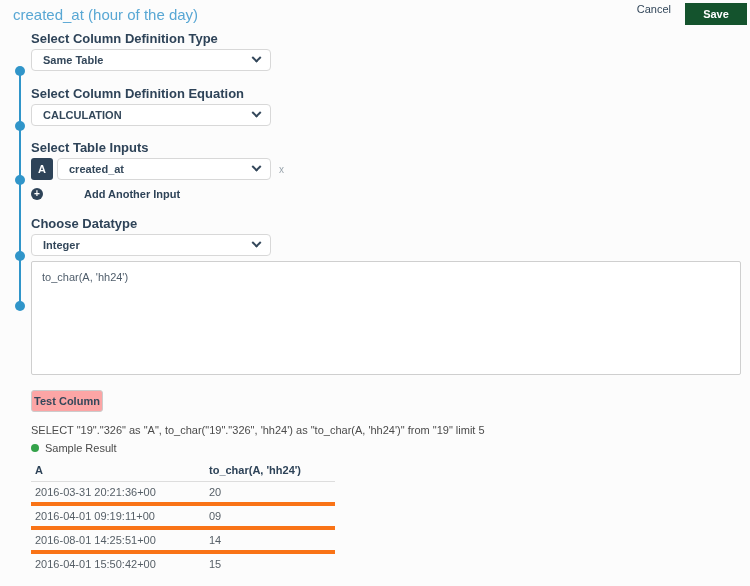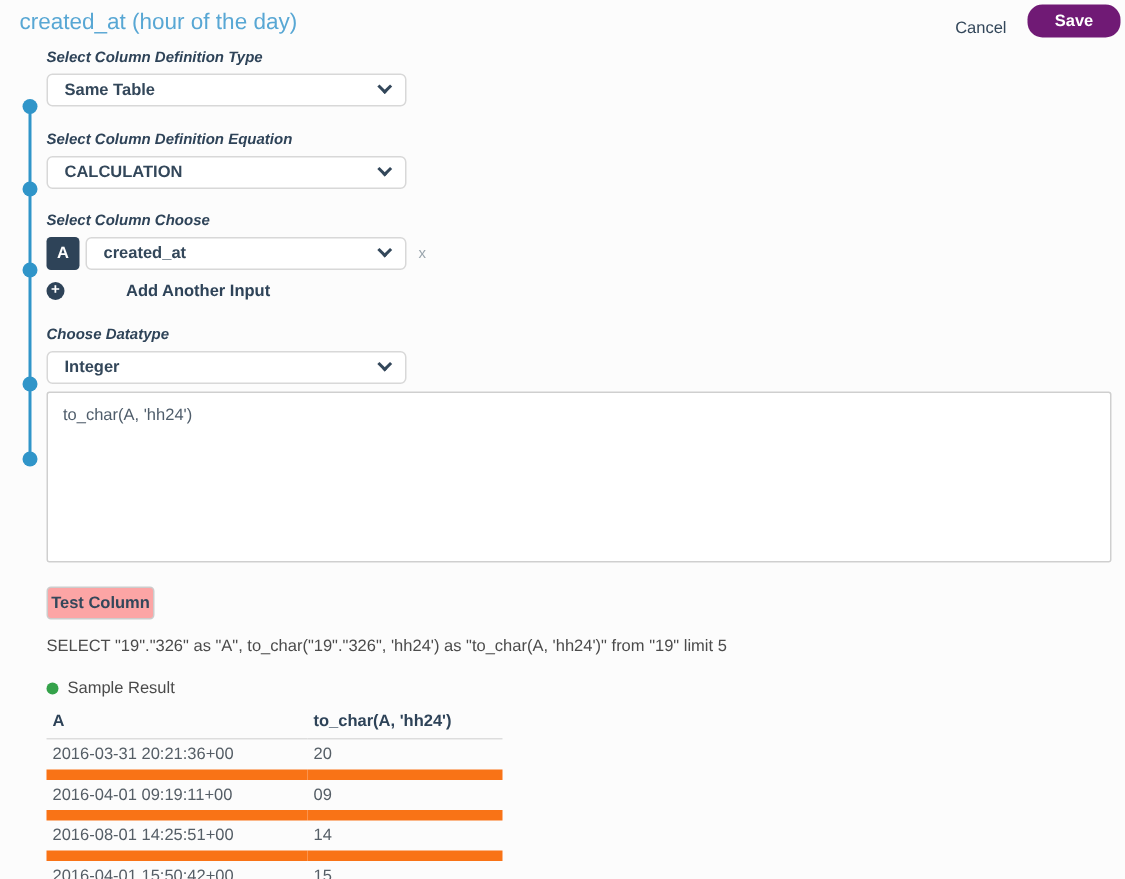--- a/index.html
+++ b/index.html
@@ -11,49 +11,49 @@
     color: #32485c;
     overflow: hidden;
   }
   
   .topbar {
     height: 28px;
     display: flex; align-items: center; justify-content: space-between;
     padding: 0 3px 0 13px;
   }
   .page-title { color: #58a7d4; font-size: 15px; }
-  .topbar-right { display: flex; align-items: flex-end; }
+  .topbar-right { display: flex; align-items: flex-start; }
   .cancel-btn {
     color: #33475a; background: none; border: none;
     font-family: inherit; font-size: 11px;
     margin-right: 14px; cursor: pointer;
   }
   .save-btn {
-    background: #701a75; color: #ffffff;
-    border: none; border-radius: 10px;
+    background: #14532d; color: #ffffff;
+    border: none; border-radius: 0;
     font-family: inherit; font-size: 11px; font-weight: bold;
     width: 62px; height: 22px; cursor: pointer;
   }
   
   .main { position: relative; padding-left: 31px; }
   .rail-line {
     position: absolute; left: 19px; top: 38px;
     width: 2px; height: 235px; background: #3095c9;
   }
   .rail-dot {
     position: absolute; left: 15px;
     width: 10px; height: 10px; border-radius: 50%;
     background: #3095c9;
   }
   .dot-1 { top: 33px; } .dot-2 { top: 88px; } .dot-3 { top: 142px; }
   .dot-4 { top: 218px; } .dot-5 { top: 268px; }
   
   .field-label {
     height: 12px; line-height: 12px;
-    font-weight: bold; font-size: 10px; color: #2e4358; font-style: italic;
+    font-weight: bold; font-size: 13px; color: #2e4358;
   }
   .lbl-1 { margin-top: 5px; }
   .lbl-2 { margin-top: 17px; }
   .lbl-3 { margin-top: 16px; }
   .lbl-4 { margin-top: 18px; }
   .lbl-5 { margin-top: 12px; }
   .dropdown {
     margin-top: 4px;
     width: 240px; height: 22px;
     background: #ffffff;
@@ -105,38 +105,38 @@
   .test-btn {
     margin-top: 13px;
     width: 72px; height: 22px;
     background: #fca5a5;
     border: 1px solid #cccccc; border-radius: 3px;
     font-family: inherit; font-size: 11px; font-weight: bold; color: #33475a;
     cursor: pointer;
   }
   .sql-preview { margin-top: 12px; height: 12px; color: #4b4b4b; }
   .sample-result {
-    margin-top: 16px; height: 12px;
+    margin-top: 6px; height: 12px;
     display: flex; align-items: center; color: #4b4b4b;
   }
   .green-dot {
     width: 8px; height: 8px; border-radius: 50%;
     background: #34a24a; margin-right: 6px;
   }
   
   .result-table { margin-top: 6px; width: 304px; border-collapse: collapse; }
   .result-table th {
     text-align: left; font-weight: bold; color: #2e4358; font-size: 11px;
     padding: 4px 0 5px 4px;
     border-bottom: 1px solid #dddddd;
   }
   .result-table td {
     color: #555e66; font-size: 11px;
     padding: 4px 0 4px 4px;
-    border-bottom: 7px solid #f97316;
+    border-bottom: 4px solid #f97316;
   }
   .result-table tr:last-child td { border-bottom: none; }
   .col-a { width: 174px; }
 </style>
 </head>
 <body>
 
 <div class="topbar">
   <span class="page-title">created_at (hour of the day)</span>
   <span class="topbar-right">
@@ -158,21 +158,21 @@
     <span class="dd-value">Same Table</span>
     <span class="chevron"></span>
   </div>
 
   <div class="field-label lbl-2">Select Column Definition Equation</div>
   <div class="dropdown">
     <span class="dd-value">CALCULATION</span>
     <span class="chevron"></span>
   </div>
 
-  <div class="field-label lbl-3">Select Column Choose</div>
+  <div class="field-label lbl-3">Select Table Inputs</div>
   <div class="inputs-row">
     <span class="input-badge">A</span>
     <div class="dropdown">
       <span class="dd-value">created_at</span>
       <span class="chevron"></span>
     </div>
     <span class="remove-x">x</span>
   </div>
   <div class="add-input">
     <span class="plus-icon"></span>

